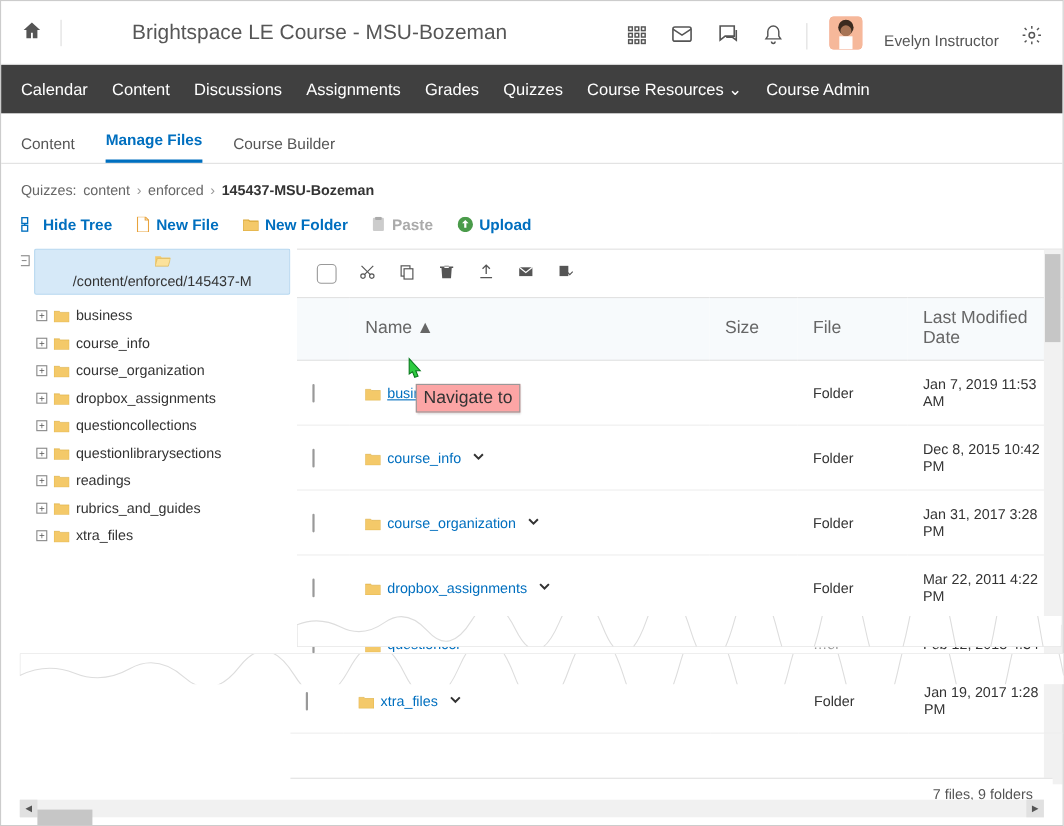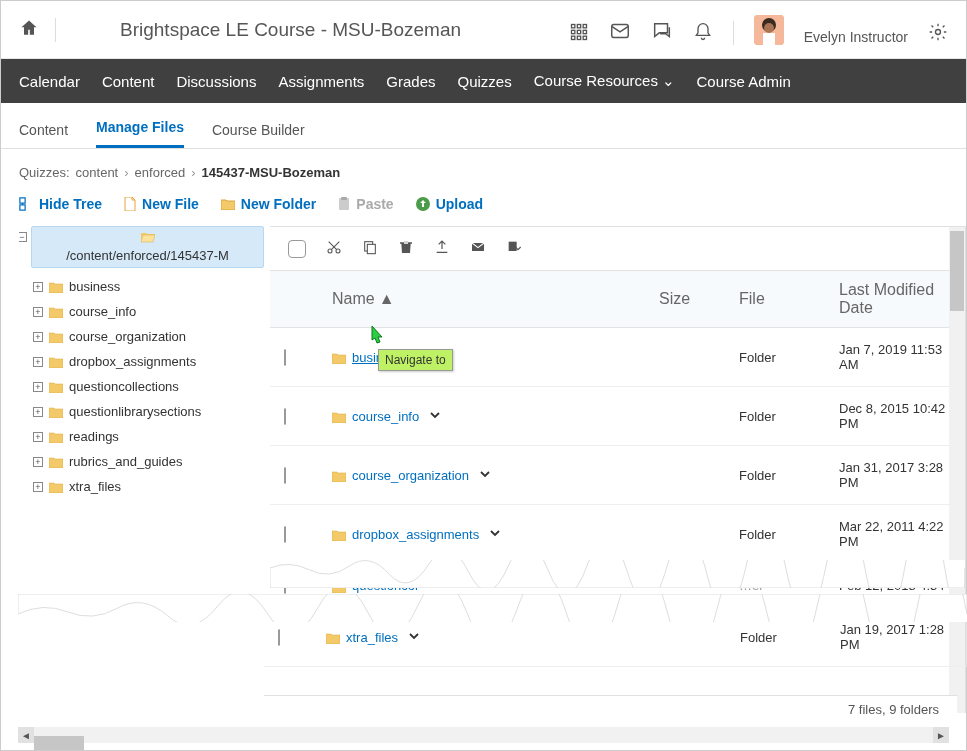--- a/index.html
+++ b/index.html
@@ -66,27 +66,27 @@
 .file-table td.name-cell { color:#006fbf; }
 .file-table td.name-cell .fname { color:#006fbf; cursor:pointer; }
 .file-table td.name-cell .fname.hover { text-decoration:underline; }
 .file-table td .chev-d { color:#333; margin-left:10px; cursor:pointer; }
 .col-chk { width:48px; }
 .col-name { }
 .col-size { width:80px; }
 .col-type { width:100px; }
 .col-date { width:140px; }
 
-.tooltip { position:absolute; background:#bef264; border:1px solid #999; padding:3px 6px; font-size:12px; color:#333; box-shadow:1px 1px 2px rgba(0,0,0,.2); }
+.tooltip { position:absolute; background:#fca5a5; border:1px solid #999; padding:3px 6px; font-size:16px; color:#333; box-shadow:1px 1px 2px rgba(0,0,0,.2); }
 .cursor { position:absolute; pointer-events:none; }
 
 .torn { position:absolute; left:0; right:0; height:28px; background:#fff; }
 .torn svg { width:100%; height:100%; }
 
-.status-bar { position:absolute; bottom:28px; left:264px; right:10px; text-align:right; padding:6px 18px; font-size:13px; color:#555; border-top:1px solid #e0e0e0; background:#fff; }
+.status-bar { position:absolute; bottom:16px; left:264px; right:10px; text-align:right; padding:6px 18px; font-size:13px; color:#555; border-top:1px solid #e0e0e0; background:#fff; }
 
 .hscroll { position:absolute; bottom:8px; left:18px; right:18px; height:16px; background:#f1f1f1; display:flex; align-items:center; }
 .hscroll .arrow { width:16px; height:16px; background:#e1e1e1; display:flex; align-items:center; justify-content:center; color:#555; font-size:10px; cursor:pointer;}
 .hscroll .track { flex:1; position:relative; }
 .hscroll .thumb { position:absolute; left:0; top:1px; height:14px; width:50px; background:#c6c6c6; }
 
 .vscroll { position:absolute; right:0; top:0; bottom:0; width:16px; background:#f1f1f1; }
 .vscroll .thumb { position:absolute; top:4px; left:1px; width:14px; height:80px; background:#c6c6c6; }
 
 .content-wrapper { position:relative; height:100%; border-right: 1px solid #e0e0e0; }

